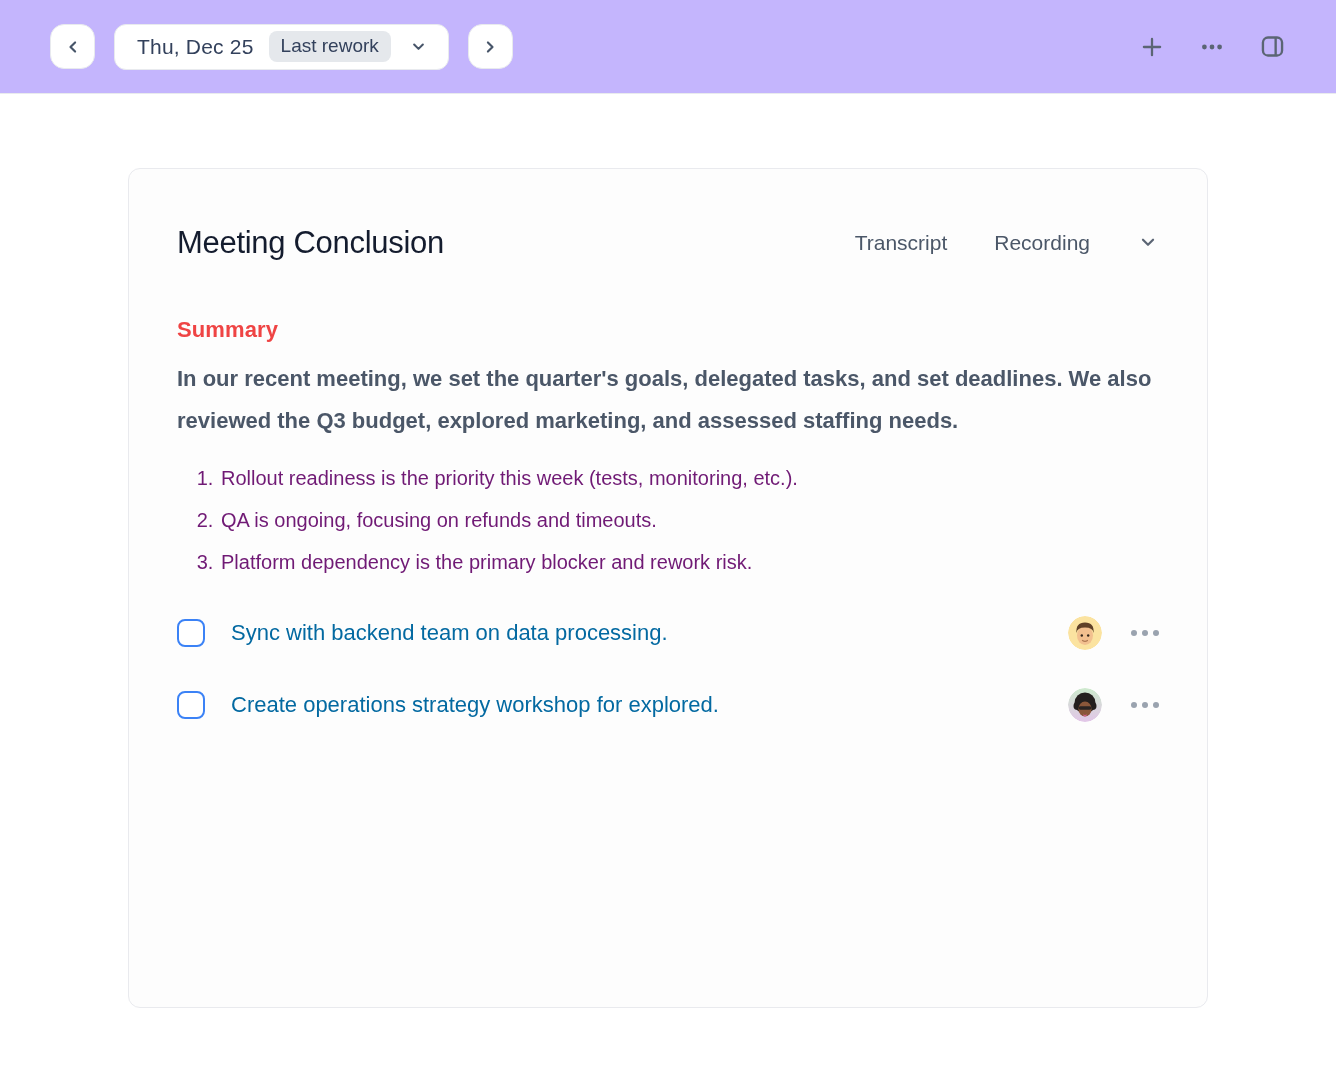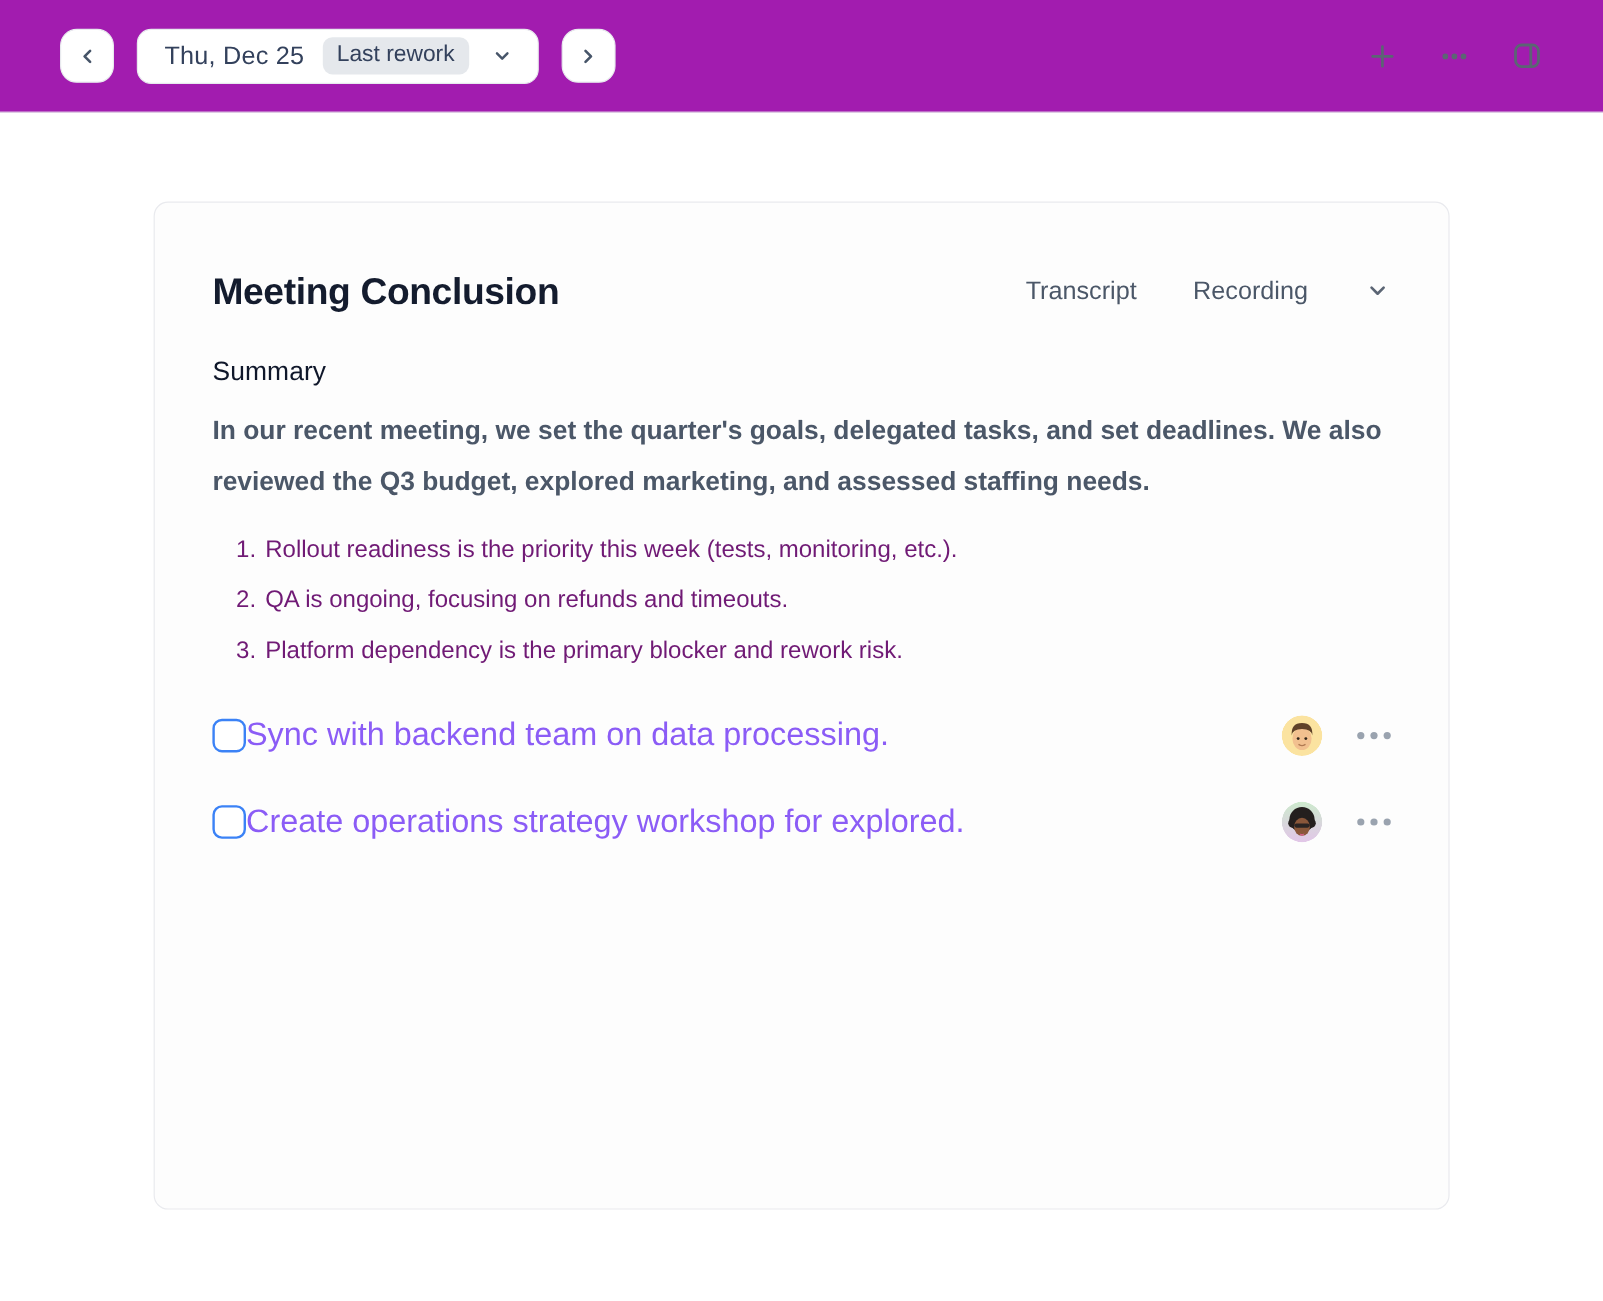--- a/index.html
+++ b/index.html
@@ -12,21 +12,21 @@
   }
 
   
   .topbar {
     height: 94px;
     display: flex;
     align-items: center;
     justify-content: space-between;
     padding: 0 50px 0 50px;
     border-bottom: 1px solid #e9ebee;
-    background: #a21caf;
+    background: #c4b5fd;
   }
   .topbar-left { display: flex; align-items: center; gap: 19px; }
   .nav-btn {
     width: 45px; height: 45px;
     border: 1px solid #e8eaee;
     border-radius: 14px;
     background: #ffffff;
     display: flex; align-items: center; justify-content: center;
     cursor: pointer;
   }
@@ -74,39 +74,39 @@
     min-height: 840px;
   }
   .card-header {
     display: flex;
     align-items: center;
     justify-content: space-between;
     margin-top: 12px;
   }
   .card-title {
     font-size: 31px;
-    font-weight: 700;
+    font-weight: 400;
     color: #141c2e;
     letter-spacing: -0.3px;
   }
   .card-header-actions { display: flex; align-items: flex-start; gap: 47px; }
   .header-link {
     font-size: 21px;
     color: #4b5768;
     cursor: pointer;
     background: none; border: none;
     font-family: "Liberation Sans", sans-serif;
   }
   .header-chevron { display: flex; align-items: center; cursor: pointer; }
 
   .section-heading {
     font-size: 22px;
-    font-weight: 400;
-    color: #0f172a;
-    margin-top: 36px;
+    font-weight: 700;
+    color: #ef4444;
+    margin-top: 56px;
     letter-spacing: 0.1px;
   }
   .summary-body {
     margin-top: 15px;
     font-size: 22px;
     line-height: 42px;
     color: #4b5768;
     max-width: 986px;
     font-weight: bold;
   }
@@ -128,22 +128,23 @@
   }
   .checkbox {
     width: 28px; height: 28px;
     border: 2.5px solid #3b82f6;
     border-radius: 8px;
     background: #ffffff;
     cursor: pointer;
     flex: none;
   }
   .action-label {
-    font-size: 27px;
-    color: #8b5cf6;
+    margin-left: 26px;
+    font-size: 22px;
+    color: #0369a1;
   }
   .action-right {
     margin-left: auto;
     display: flex;
     align-items: center;
     gap: 29px;
   }
   .avatar {
     width: 34px; height: 34px;
     border-radius: 50%;

